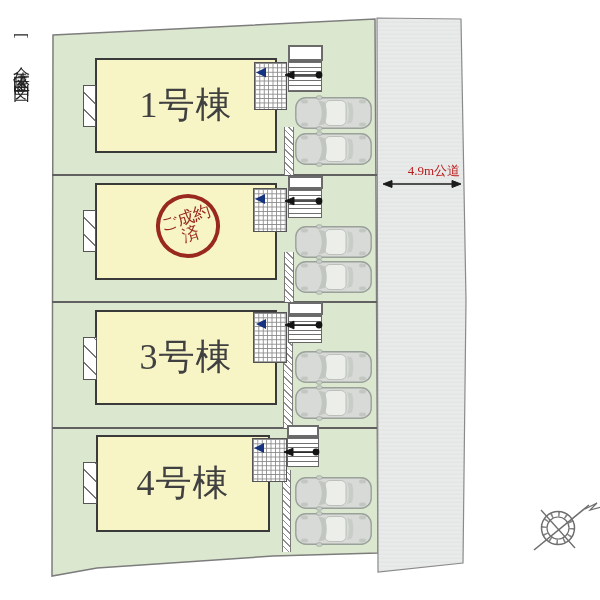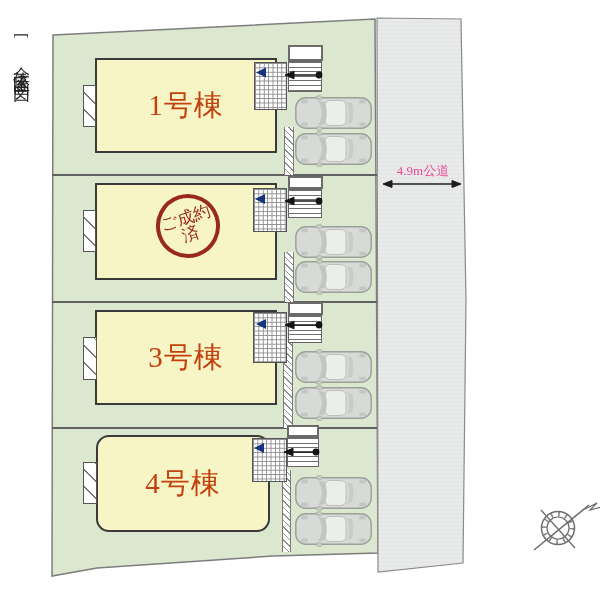--- a/index.html
+++ b/index.html
@@ -8,21 +8,21 @@
   .layer{position:absolute;left:0;top:0;pointer-events:none;}
   .abs{position:absolute;box-sizing:border-box;}
 
   
   .title-vert{left:10px;top:33px;writing-mode:vertical-rl;text-orientation:mixed;
               font-size:17px;letter-spacing:5px;color:#222;}
 
   
   .building{background:#f7f5c6;border:2px solid #3a3a3a;display:flex;
             align-items:center;justify-content:center;}
-  .blabel{font-size:29px;color:#c2410c;letter-spacing:1px;}
+  .blabel{font-size:36px;color:#404040;letter-spacing:1px;}
 
   
   .stamp{left:156px;top:194px;width:64px;height:64px;border:4px solid #99291f;
          border-radius:50%;transform:rotate(-18deg);display:flex;flex-direction:column;
          align-items:center;justify-content:center;color:#99291f;line-height:1.02;}
   .stamp span{font-size:17px;}
 
   
   .grid{background-color:#fff;border:1px solid #555;
         background-image:linear-gradient(to right,#8a8a8a 1px,transparent 1px),
@@ -38,21 +38,21 @@
 
   
   .lhatch{background-color:#fff;border:1px solid #555;
           background-image:repeating-linear-gradient(45deg,transparent 0 11px,#777 11px 12.2px);}
 
   
   .strip{background-color:#fff;border-left:1px solid #7a7a7a;border-right:1px solid #7a7a7a;
          background-image:repeating-linear-gradient(45deg,transparent 0 3.6px,#8f8f8f 3.6px 4.6px);}
 
   
-  .road-label{left:386px;top:162px;width:74px;text-align:center;font-size:13px;color:#ec4899;}
+  .road-label{left:386px;top:162px;width:74px;text-align:right;font-size:13px;color:#b91c1c;}
 </style>
 </head>
 <body>
 
 <div id="stage">
 
   <svg class="layer" width="600" height="600" viewBox="0 0 600 600">
     <defs>
       <pattern id="roadtex" width="6" height="4" patternUnits="userSpaceOnUse">
         <rect width="6" height="4" fill="#e9ebea"></rect>
@@ -109,21 +109,21 @@
     </g>
   </svg>
 
   <div class="abs building" style="left:95px;top:58px;width:182px;height:95px;">
     <span class="blabel">1号棟</span>
   </div>
   <div class="abs building" style="left:95px;top:183px;width:182px;height:97px;"></div>
   <div class="abs building" style="left:95px;top:310px;width:182px;height:95px;align-items:center;">
     <span class="blabel">3号棟</span>
   </div>
-  <div class="abs building" style="left:96px;top:435px;width:174px;height:97px;border-radius:13px;">
+  <div class="abs building" style="left:96px;top:435px;width:174px;height:97px;">
     <span class="blabel">4号棟</span>
   </div>
 
   <div class="abs stamp">
     <span>ご成約</span>
     <span>済</span>
   </div>
 
   <div class="abs lhatch" style="left:83px;top:85px;width:13px;height:42px;"></div>
   <div class="abs lhatch" style="left:83px;top:210px;width:13px;height:42px;"></div>

